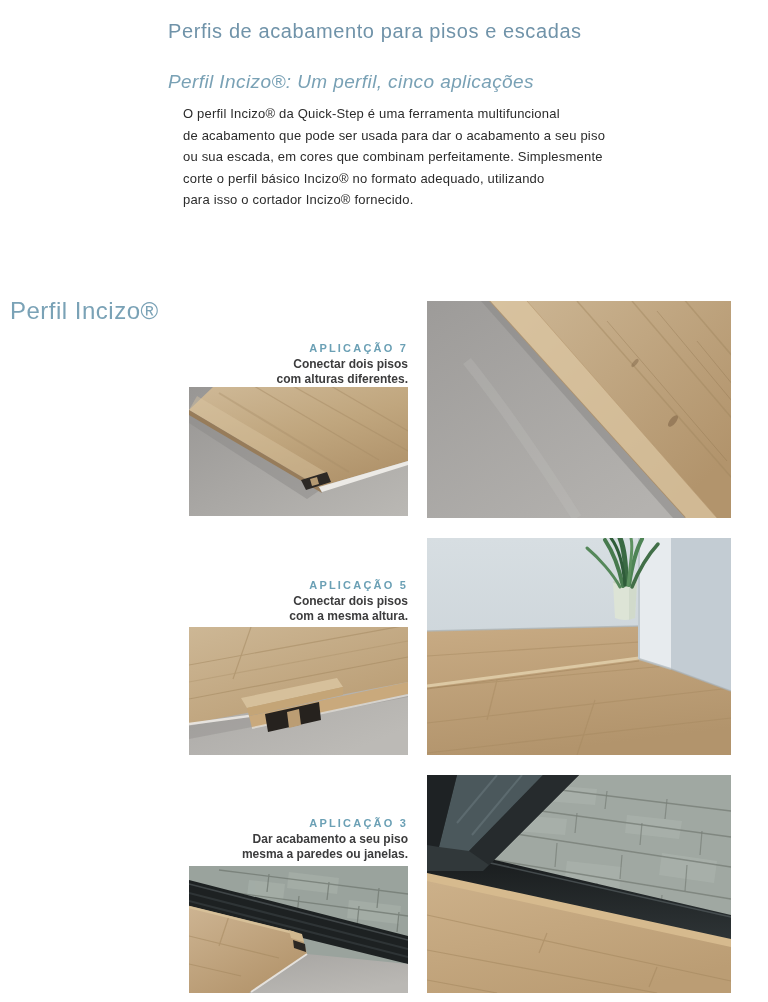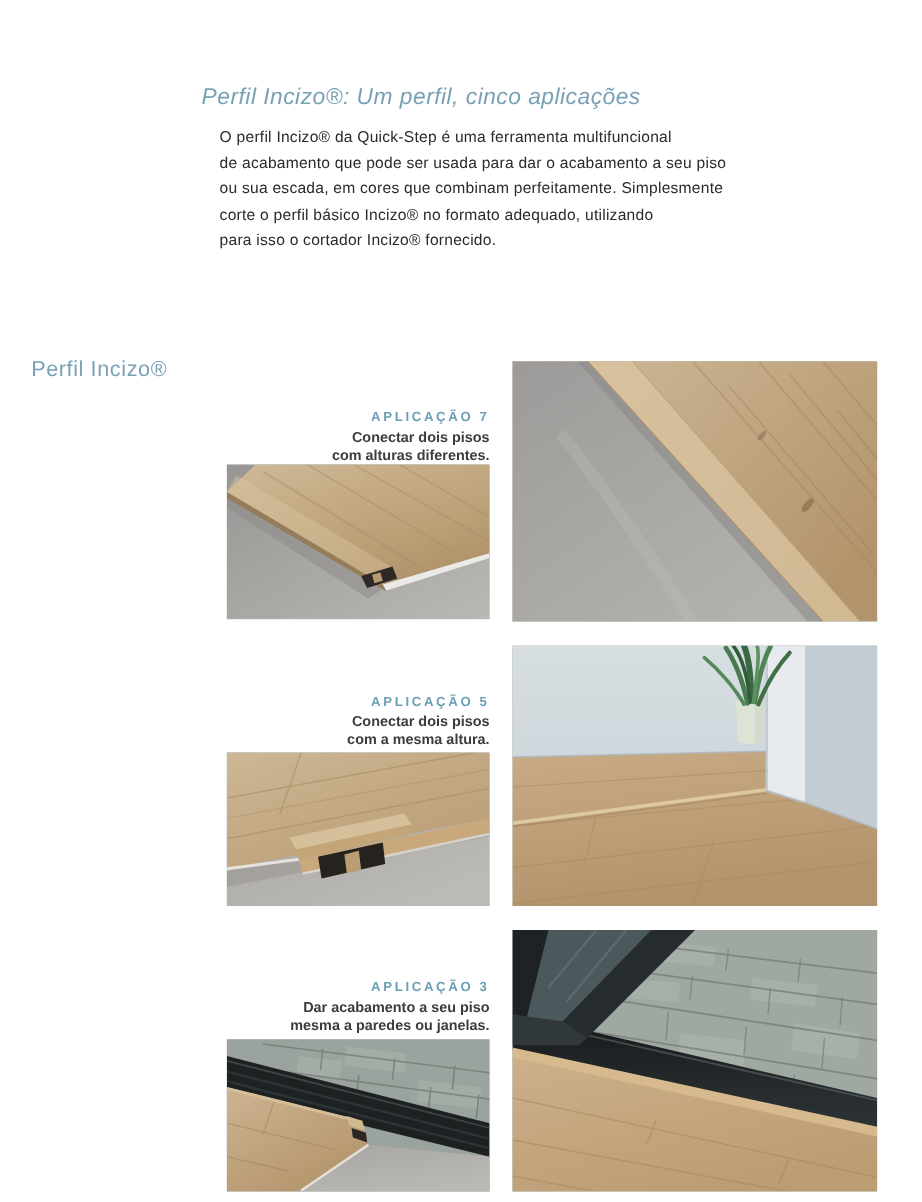--- a/index.html
+++ b/index.html
@@ -3,39 +3,40 @@
 <meta charset="utf-8">
 <style>
   html,body{margin:0;padding:0;background:#fff;}
   .page{position:relative;width:768px;height:1002px;background:#ffffff;overflow:hidden;
         font-family:"Liberation Sans", sans-serif;color:#2b2b2b;}
   .abs{position:absolute;}
   .title{left:168px;top:7px;font-size:20px;letter-spacing:0.6px;color:#7093a9;font-weight:normal;}
   .subtitle{left:168px;top:55px;font-size:19px;letter-spacing:0.4px;color:#79a1b5;font-weight:normal;font-style:italic;}
   .intro{left:183px;top:90px;width:450px;font-size:13px;line-height:21.5px;
          letter-spacing:0.2px;color:#2b2b2b;white-space:pre-line;}
-  .side-label{left:10px;top:297px;font-size:18px;letter-spacing:0.5px;color:#7aa2b6;margin-left:16px;}
+  .side-label{left:10px;top:297px;font-size:24px;letter-spacing:0.5px;color:#7aa2b6;}
   .sec-text{left:189px;width:219px;text-align:right;}
   .sec-label{font-size:11px;font-weight:bold;letter-spacing:2.2px;color:#6ba0b5;margin:0 0 3px 0;}
   .sec-desc{font-size:12px;font-weight:bold;line-height:14.5px;color:#3c3c3d;white-space:pre-line;}
   .photo{position:absolute;overflow:hidden;background:#b0aeab;}
   .photo svg{display:block;width:100%;height:100%;}
   .s1-small{left:189px;top:387px;width:219px;height:129px;}
   .s1-large{left:427px;top:301px;width:304px;height:217px;}
   .s2-small{left:189px;top:627px;width:219px;height:128px;}
   .s2-large{left:427px;top:538px;width:304px;height:217px;}
   .s3-small{left:189px;top:866px;width:219px;height:127px;}
   .s3-large{left:427px;top:775px;width:304px;height:218px;}
   .t1{top:342px;} .t2{top:579px;} .t3{top:817px;}
 </style>
 </head>
 <body>
 
 <div class="page">
 
+  <h1 class="abs title">Perfis de acabamento para pisos e escadas</h1>
   <h2 class="abs subtitle">Perfil Incizo®: Um perfil, cinco aplicações</h2>
   <p class="abs intro">O perfil Incizo® da Quick-Step é uma ferramenta multifuncional
 de acabamento que pode ser usada para dar o acabamento a seu piso
 ou sua escada, em cores que combinam perfeitamente. Simplesmente
 corte o perfil básico Incizo® no formato adequado, utilizando
 para isso o cortador Incizo® fornecido.</p>
   <div class="abs side-label">Perfil Incizo®</div>
 
   <div class="abs sec-text t1">
     <div class="sec-label">APLICAÇÃO 7</div>

